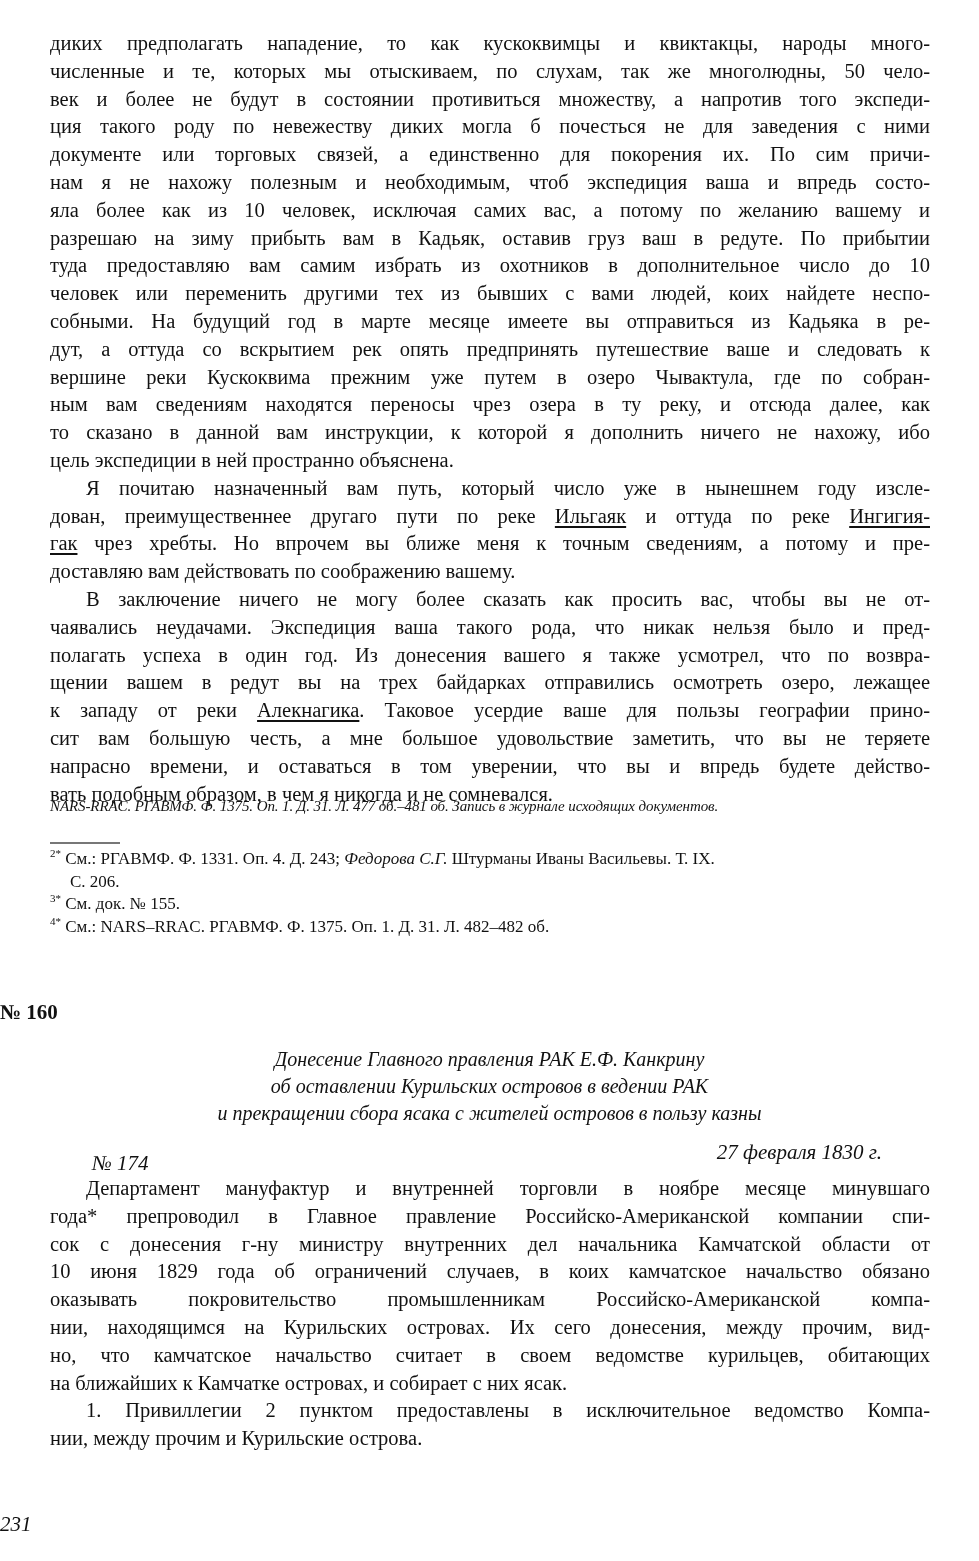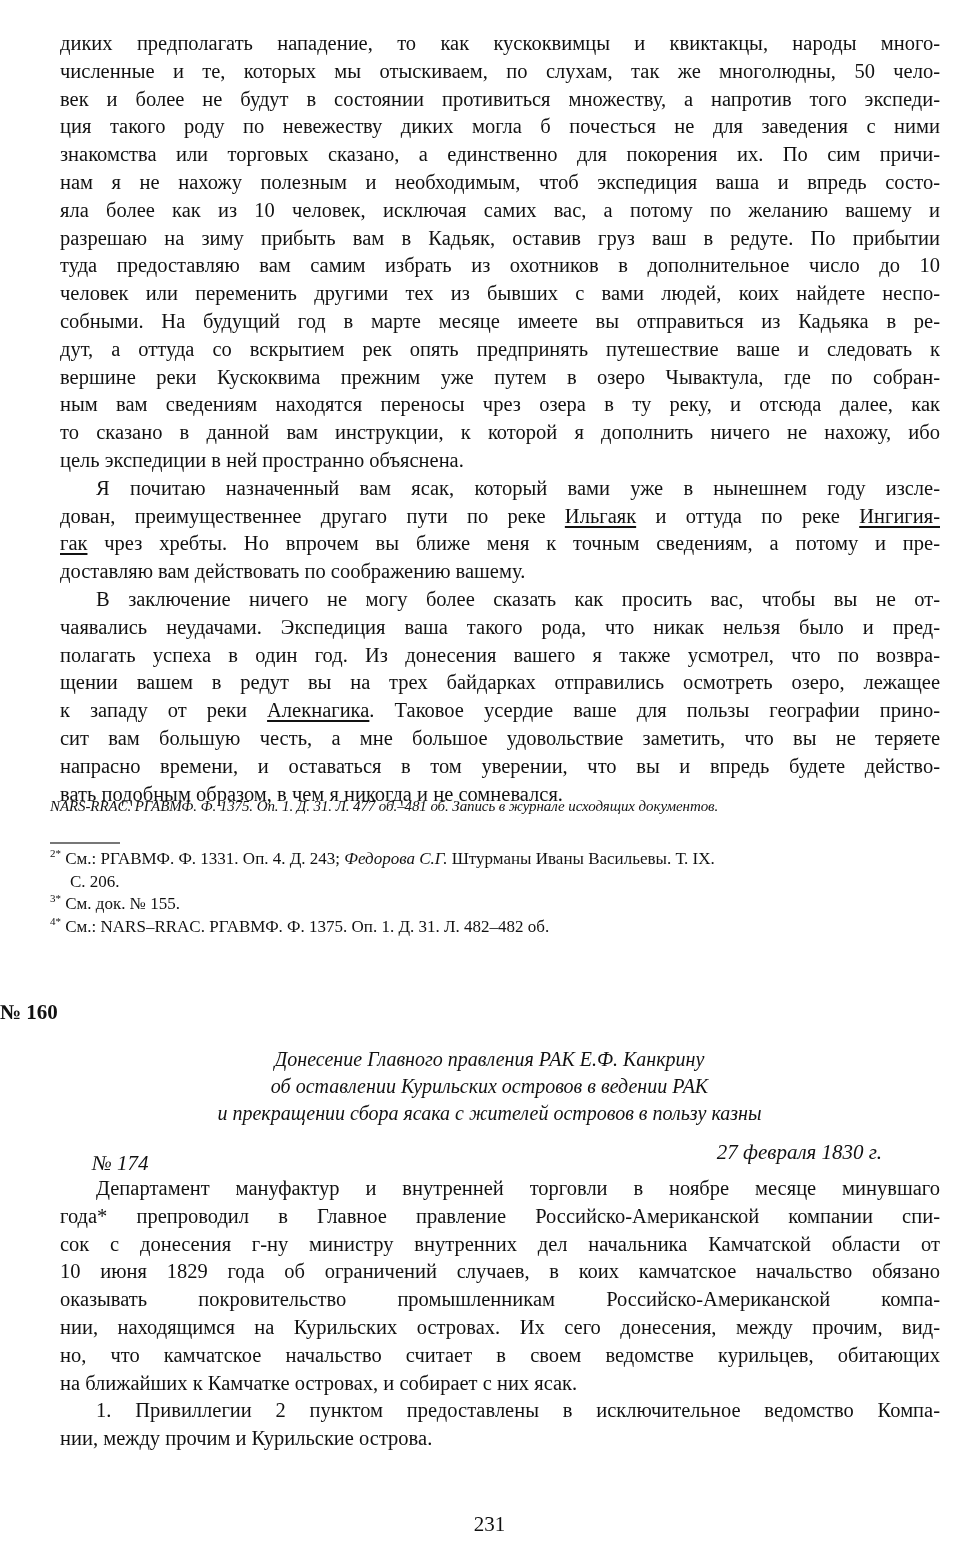--- a/index.html
+++ b/index.html
@@ -2,21 +2,21 @@
 <html><head>
 <meta charset="utf-8">
 <style>
   html, body { margin: 0; padding: 0; background: #ffffff; }
   body {
     width: 979px; height: 1561px; position: relative; overflow: hidden;
     font-family: "Liberation Serif", "DejaVu Serif", serif;
     color: #111111;
   }
   .page { position: absolute; left: 0; top: 0; width: 979px; height: 1561px; }
-  .block { position: absolute; left: 50px; width: 880px; margin-left: 10px; }
+  .block { position: absolute; left: 50px; width: 880px; }
   .line {
     display: block; height: 27.8px; line-height: 27.8px;
     font-size: 20.5px; white-space: nowrap;
     text-align: justify; text-align-last: justify;
   }
   .line.last { text-align-last: left; }
   .line.indent { padding-left: 36px; }
   .u { text-decoration: underline; text-underline-offset: 3px; }
   .source {
     position: absolute; left: 50px; top: 798px; width: 860px;
@@ -36,49 +36,49 @@
     font-style: italic; font-size: 20px; line-height: 27px;
   }
   .doc-title span { display: block; }
   .meta-row {
     position: absolute; left: 92px; width: 790px; top: 1140px; height: 28px;
     font-style: italic; font-size: 21px;
   }
   .meta-row .num { position: absolute; left: 0; top: 11px; }
   .meta-row .date { position: absolute; right: 0; top: 0; }
   .page-number {
-    position: absolute; left: 0; width: 979px; top: 1512px; text-align: center; font-size: 21px;
+    position: absolute; left: 0; width: 979px; top: 1512px; font-size: 21px; font-style: italic;
   }
 </style>
 </head>
 <body>
 
 <div class="page">
 
   <div class="block" id="cont-block" style="top:30px;">
       <div>
         <span class="line"><span>диких предполагать нападение, то как кускоквимцы и квиктакцы, народы много-</span></span>
         <span class="line"><span>численные и те, которых мы отыскиваем, по слухам, так же многолюдны, 50 чело-</span></span>
         <span class="line"><span>век и более не будут в состоянии противиться множеству, а напротив того экспеди-</span></span>
         <span class="line"><span>ция такого роду по невежеству диких могла б почесться не для заведения с ними</span></span>
-        <span class="line"><span>знакомства или торговых сказано, а единственно для покорения их. По сим причи-</span></span>
+        <span class="line"><span>документе или торговых связей, а единственно для покорения их. По сим причи-</span></span>
         <span class="line"><span>нам я не нахожу полезным и необходимым, чтоб экспедиция ваша и впредь состо-</span></span>
         <span class="line"><span>яла более как из 10 человек, исключая самих вас, а потому по желанию вашему и</span></span>
         <span class="line"><span>разрешаю на зиму прибыть вам в Кадьяк, оставив груз ваш в редуте. По прибытии</span></span>
         <span class="line"><span>туда предоставляю вам самим избрать из охотников в дополнительное число до 10</span></span>
         <span class="line"><span>человек или переменить другими тех из бывших с вами людей, коих найдете неспо-</span></span>
         <span class="line"><span>собными. На будущий год в марте месяце имеете вы отправиться из Кадьяка в ре-</span></span>
         <span class="line"><span>дут, а оттуда со вскрытием рек опять предпринять путешествие ваше и следовать к</span></span>
         <span class="line"><span>вершине реки Кускоквима прежним уже путем в озеро Чывактула, где по собран-</span></span>
         <span class="line"><span>ным вам сведениям находятся переносы чрез озера в ту реку, и отсюда далее, как</span></span>
         <span class="line"><span>то сказано в данной вам инструкции, к которой я дополнить ничего не нахожу, ибо</span></span>
         <span class="line last"><span>цель экспедиции в ней пространно объяснена.</span></span>
       </div>
       <div>
-        <span class="line indent"><span>Я почитаю назначенный вам ясак, который вами уже в нынешнем году изсле-</span></span>
+        <span class="line indent"><span>Я почитаю назначенный вам путь, который число уже в нынешнем году изсле-</span></span>
         <span class="line"><span>дован, преимущественнее другаго пути по реке </span><span class="u">Ильгаяк</span><span> и оттуда по реке </span><span class="u">Ингигия-</span></span>
         <span class="line"><span class="u">гак</span><span> чрез хребты. Но впрочем вы ближе меня к точным сведениям, а потому и пре-</span></span>
         <span class="line last"><span>доставляю вам действовать по соображению вашему.</span></span>
       </div>
       <div>
         <span class="line indent"><span>В заключение ничего не могу более сказать как просить вас, чтобы вы не от-</span></span>
         <span class="line"><span>чаявались неудачами. Экспедиция ваша такого рода, что никак нельзя было и пред-</span></span>
         <span class="line"><span>полагать успеха в один год. Из донесения вашего я также усмотрел, что по возвра-</span></span>
         <span class="line"><span>щении вашем в редут вы на трех байдарках отправились осмотреть озеро, лежащее</span></span>
         <span class="line"><span>к западу от реки </span><span class="u">Алекнагика</span><span>. Таковое усердие ваше для пользы географии прино-</span></span>

